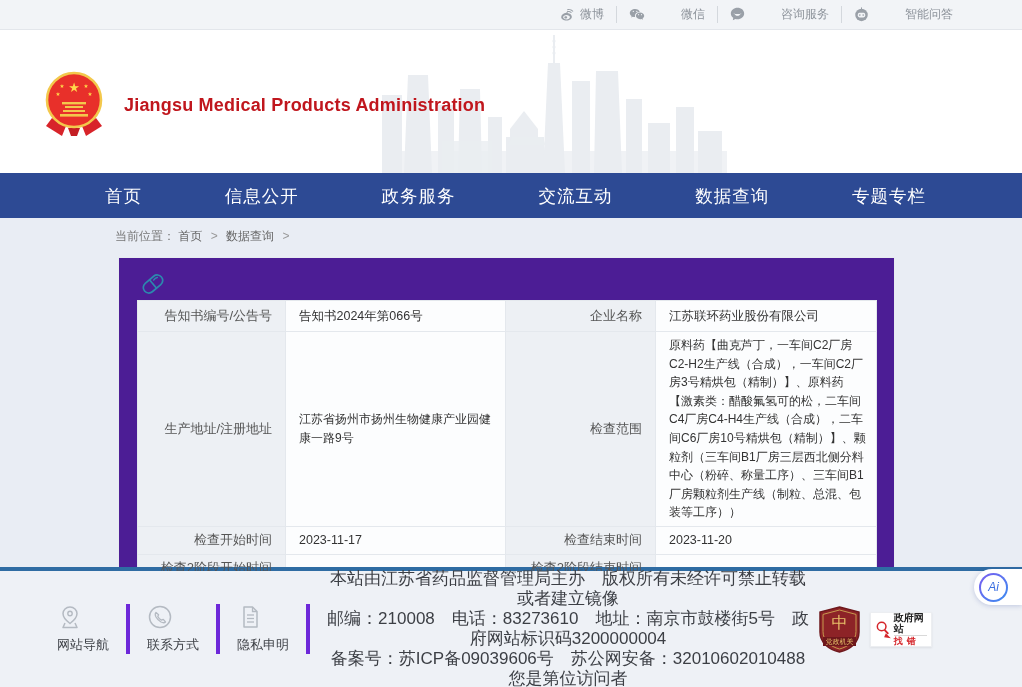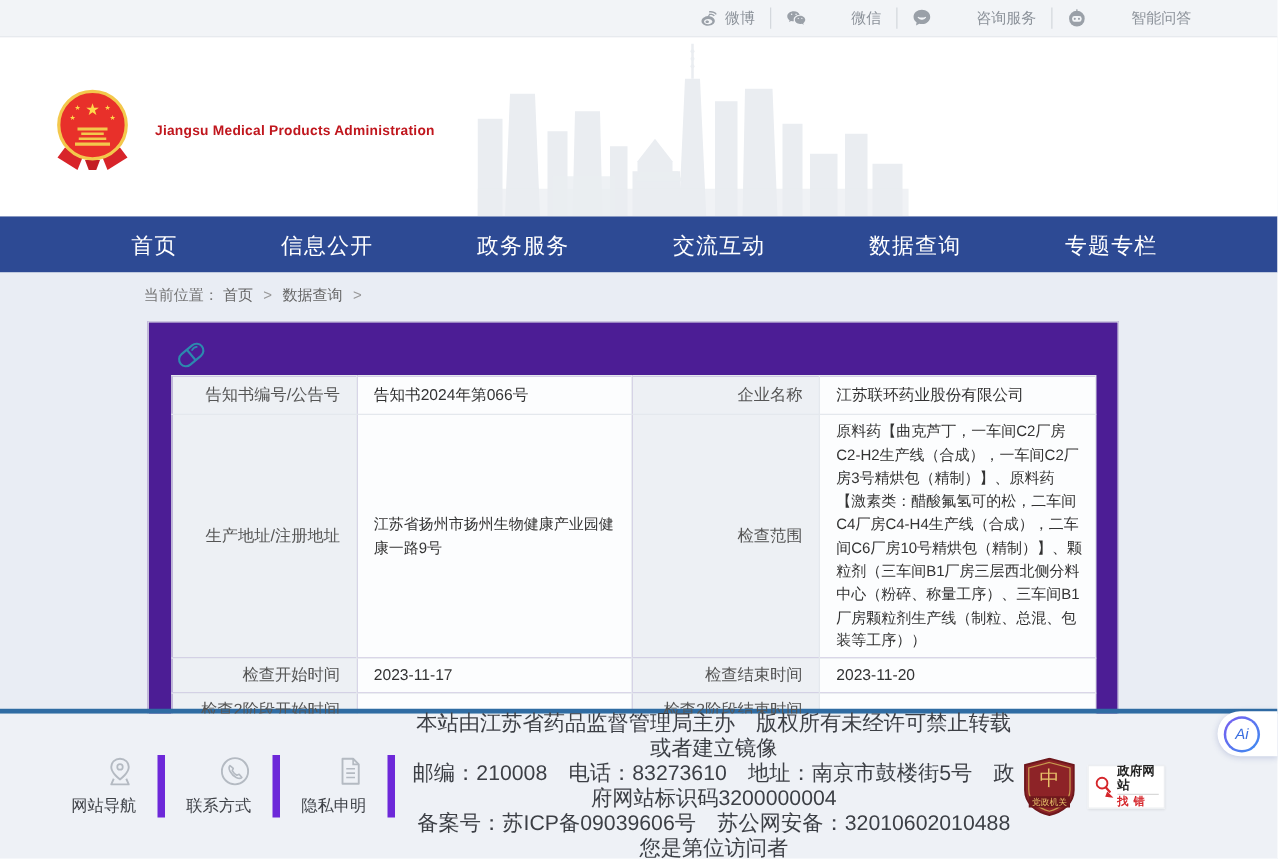--- a/index.html
+++ b/index.html
@@ -13,21 +13,21 @@
     cursor:pointer; padding:0 12px; position:relative; }
   .topbar-item + .topbar-item { border-left:1px solid #d4d8dd;gap:36px; }
   .topbar-item svg { display:block; }
 
   
   .header { height:143px; background:#fff; position:relative; overflow:hidden; }
   .skyline { position:absolute; left:382px; bottom:0; width:345px; height:140px; }
   .brand { position:absolute; left:42px; top:40px; display:flex; align-items:center; gap:18px; }
   .brand-emblem { width:64px; height:66px; flex:0 0 auto; }
   .brand-title { color:#c0161d; font-size:29px; font-weight:bold; letter-spacing:1px; line-height:1.15; }
-  .brand-sub { color:#c0161d; font-size:11px; font-weight:bold; margin-top:4px; letter-spacing:.2px; }
+  .brand-sub { color:#c0161d; font-size:18px; font-weight:bold; margin-top:4px; letter-spacing:.2px; }
 
   
   .nav { height:45px; background:#2d4a94; display:flex; align-items:center;
     justify-content:space-between; padding:0 96px 0 105px; }
   .nav a { color:#fff; font-size:17.5px; text-decoration:none; letter-spacing:1px; cursor:pointer; }
 
   
   .main { height:349px; background:#e9edf4; padding-top:10px; }
   .breadcrumb { margin-left:115px; font-size:12px; color:#777; }
   .breadcrumb a { color:#666; text-decoration:none; cursor:pointer; }
@@ -40,22 +40,22 @@
   table.record th, table.record td { border:1px solid #e4e8ed; font-weight:normal; vertical-align:middle; }
   table.record th { background:#edf0f4; color:#555; font-size:13px; text-align:right; padding:4px 13px 4px 4px; }
   table.record td { background:#fcfdfe; color:#333; font-size:12.5px; text-align:left; padding:4px 10px 4px 13px; line-height:1.5; }
   .c1 { width:148px; } .c2 { width:220px; } .c3 { width:150px; } .c4 { width:221px; }
   tr.r-tall td { line-height:1.55; font-size:12px; }
 
   
   .footer-line { height:4px; background:#2f6ca3; }
   .footer { height:116px; background:#eef1f6; display:flex; align-items:center; padding:0 38px 0 40px; position:relative; }
   .f-links { display:flex; align-items:center; }
-  .f-link { display:flex; flex-direction:column; align-items:flex-end; gap:6px;
-    padding:0 17px; border-right:6px solid #6d28d9; cursor:pointer; }
+  .f-link { display:flex; flex-direction:column; align-items:flex-start; gap:6px;
+    padding:0 17px; border-right:4px solid #6d28d9; cursor:pointer; }
   .f-link span { font-size:13px; color:#3f4248; }
   .f-center { flex:1; text-align:center; font-size:17px; color:#3c3f45; line-height:20px; padding:0 6px 0 14px; }
   .f-badges { display:flex; align-items:center; gap:9px; margin-right:52px; }
   .badge-shield { width:43px; height:47px; cursor:pointer; }
   .badge-find { background:#fff; border:1px solid #eceef1; width:62px; height:35px; display:flex;
     align-items:center; padding:2px 4px; gap:3px; cursor:pointer; box-shadow:0 1px 2px rgba(0,0,0,.08); }
   .badge-find .bf-text { display:flex; flex-direction:column; line-height:1.1; }
   .bf-t1 { font-size:10px; font-weight:bold; color:#222; border-bottom:1px solid #d9d9d9; padding-bottom:1px; }
   .bf-t2 { font-size:9px; font-weight:bold; color:#d5262b; letter-spacing:4px; padding-top:1px; }
 

